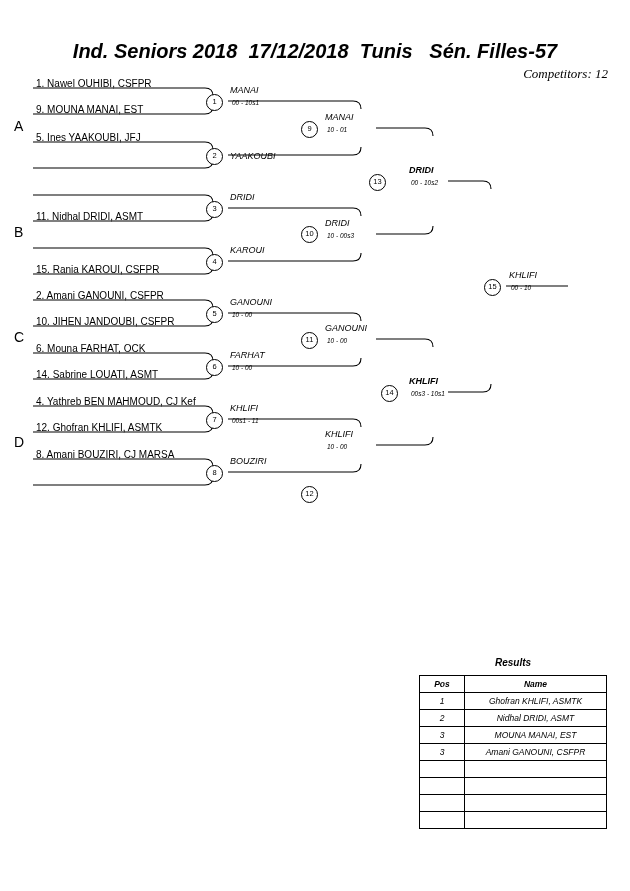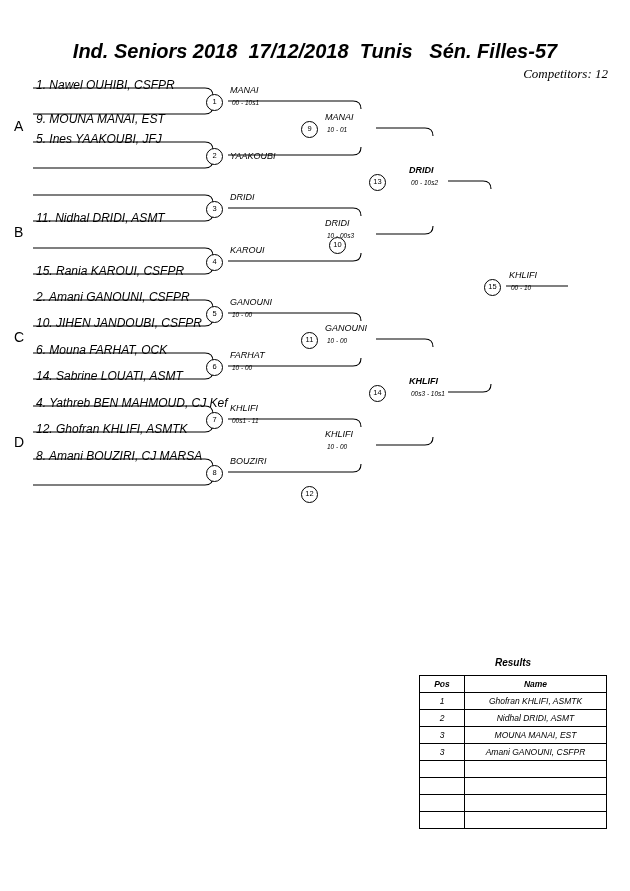--- a/index.html
+++ b/index.html
@@ -18,21 +18,21 @@
   .competitors{
     position:absolute;right:22px;top:66px;
     font-size:13px;font-style:italic;white-space:nowrap;font-family:Liberation Serif, serif;
   }
 
   
   .grp{position:absolute;font-size:14px;font-style:normal;}
 
   
   .plabel{
-    position:absolute;font-size:12px;font-style:italic;white-space:nowrap;
+    position:absolute;font-size:10px;white-space:nowrap;
   }
   
   .wname{
     position:absolute;font-size:9px;font-style:italic;white-space:nowrap;
   }
   .wname.bold{font-weight:bold;}
   .wscore{
     position:absolute;font-size:6.5px;font-style:italic;white-space:nowrap;
   }
 
@@ -124,21 +124,21 @@
       <path d="M376 445 H425 Q433 445 433 437"></path>
 
       <path d="M448 181 H483 Q491 181 491 189"></path>
       <path d="M448 392 H483 Q491 392 491 384"></path>
 
       <path d="M506 286 H568"></path>
     </g>
   </svg>
 
   <div class="plabel" style="left:36px;top:78px;">1. Nawel OUHIBI, CSFPR</div>
-  <div class="plabel" style="left:36px;top:104px;margin-top:8px;">9. MOUNA MANAI, EST</div>
+  <div class="plabel" style="left:36px;top:104px;">9. MOUNA MANAI, EST</div>
   <div class="plabel" style="left:36px;top:132px;">5. Ines YAAKOUBI, JFJ</div>
   <div class="plabel" style="left:36px;top:158px;"></div>
   <div class="plabel" style="left:36px;top:185px;"></div>
   <div class="plabel" style="left:36px;top:211px;">11. Nidhal DRIDI, ASMT</div>
   <div class="plabel" style="left:36px;top:238px;"></div>
   <div class="plabel" style="left:36px;top:264px;">15. Rania KAROUI, CSFPR</div>
   <div class="plabel" style="left:36px;top:290px;">2. Amani GANOUNI, CSFPR</div>
   <div class="plabel" style="left:36px;top:316px;">10. JIHEN JANDOUBI, CSFPR</div>
   <div class="plabel" style="left:36px;top:343px;">6. Mouna FARHAT, OCK</div>
   <div class="plabel" style="left:36px;top:369px;">14. Sabrine LOUATI, ASMT</div>
@@ -150,26 +150,26 @@
   <div class="node" style="left:206px;top:94px;">1</div>
   <div class="node" style="left:206px;top:148px;">2</div>
   <div class="node" style="left:206px;top:201px;">3</div>
   <div class="node" style="left:206px;top:254px;">4</div>
   <div class="node" style="left:206px;top:306px;">5</div>
   <div class="node" style="left:206px;top:359px;">6</div>
   <div class="node" style="left:206px;top:412px;">7</div>
   <div class="node" style="left:206px;top:465px;">8</div>
 
   <div class="node" style="left:301px;top:121px;">9</div>
-  <div class="node" style="left:301px;top:237px;margin-left:28px;">10</div>
+  <div class="node" style="left:301px;top:226px;">10</div>
   <div class="node" style="left:301px;top:332px;">11</div>
   <div class="node" style="left:301px;top:438px;margin-top:48px;">12</div>
 
   <div class="node" style="left:369px;top:174px;">13</div>
-  <div class="node" style="left:369px;top:385px;">14</div>
+  <div class="node" style="left:381px;top:385px;">14</div>
 
   <div class="node" style="left:484px;top:279px;">15</div>
 
   <div class="wname" style="left:230px;top:85px;">MANAI</div>
   <div class="wscore" style="left:232px;top:99px;">00 - 10s1</div>
 
   <div class="wname" style="left:230px;top:151px;">YAAKOUBI</div>
   <div class="wscore" style="left:232px;top:153px;"></div>
 
   <div class="wname" style="left:230px;top:192px;">DRIDI</div>

